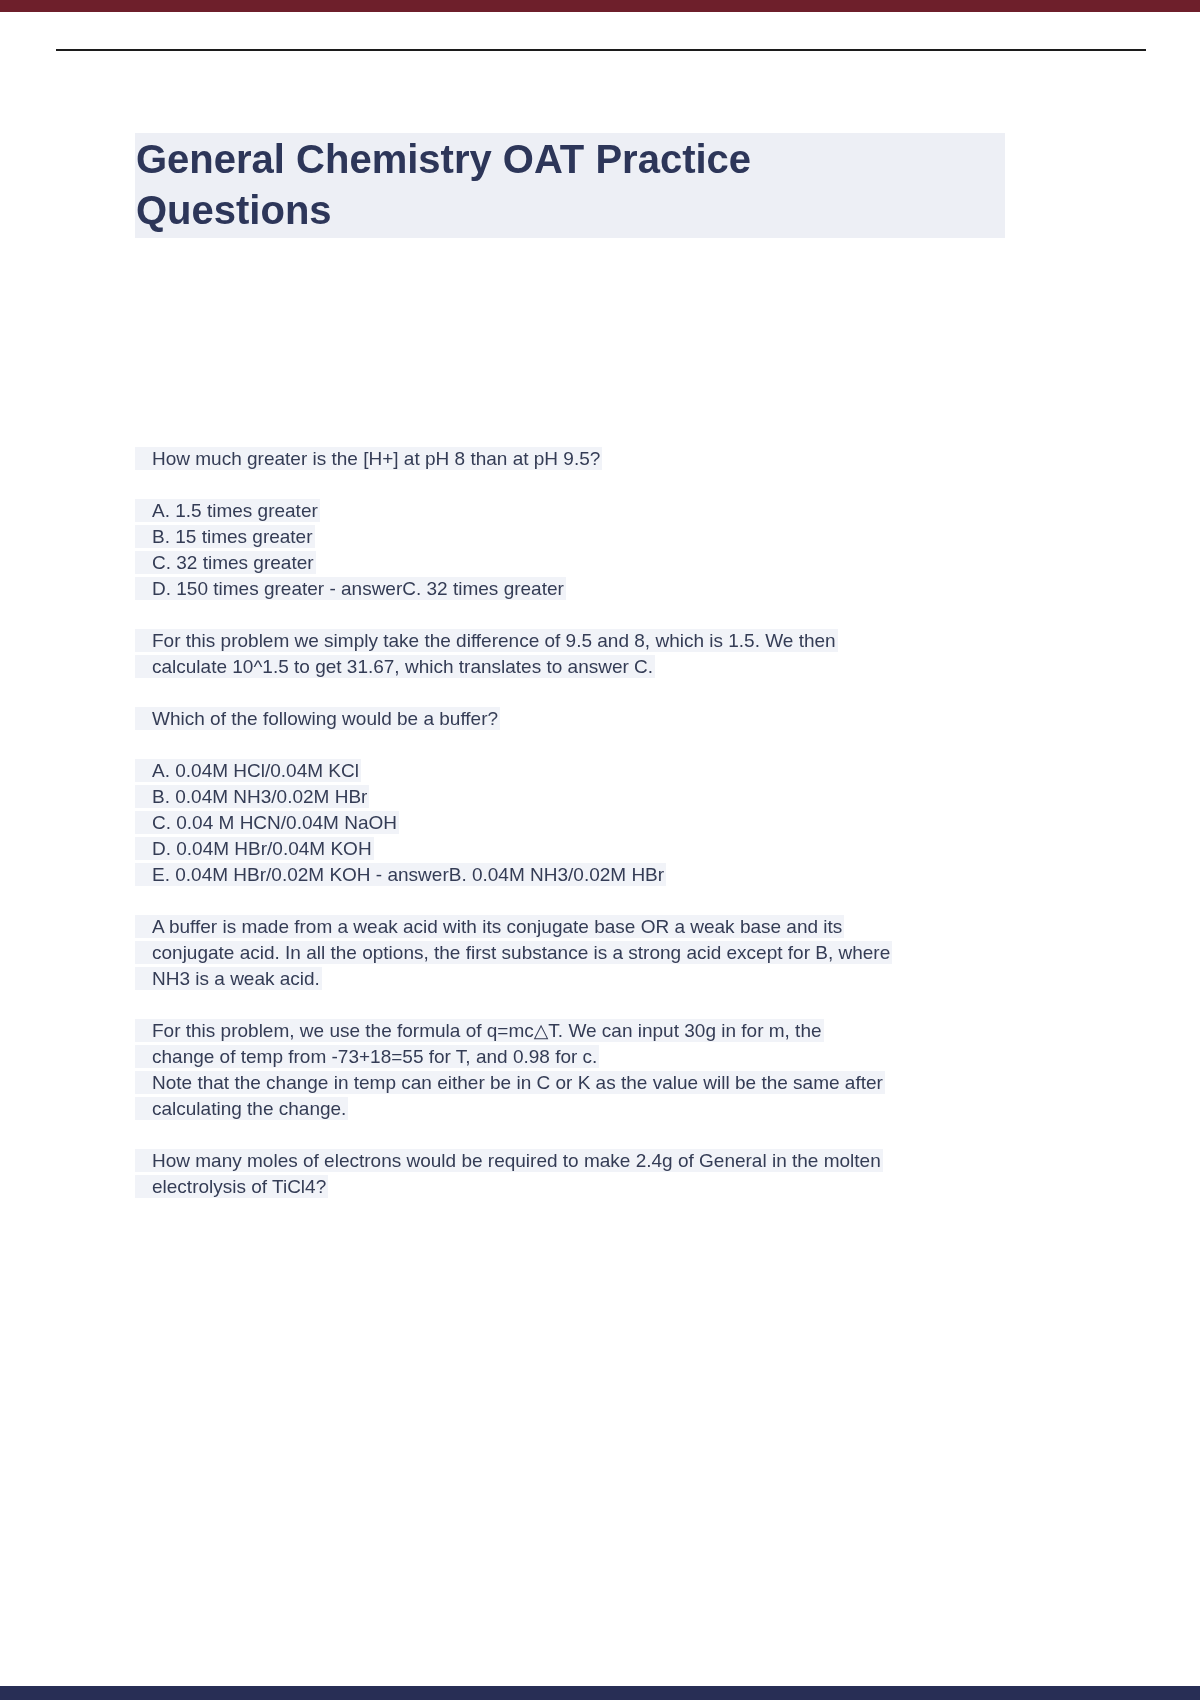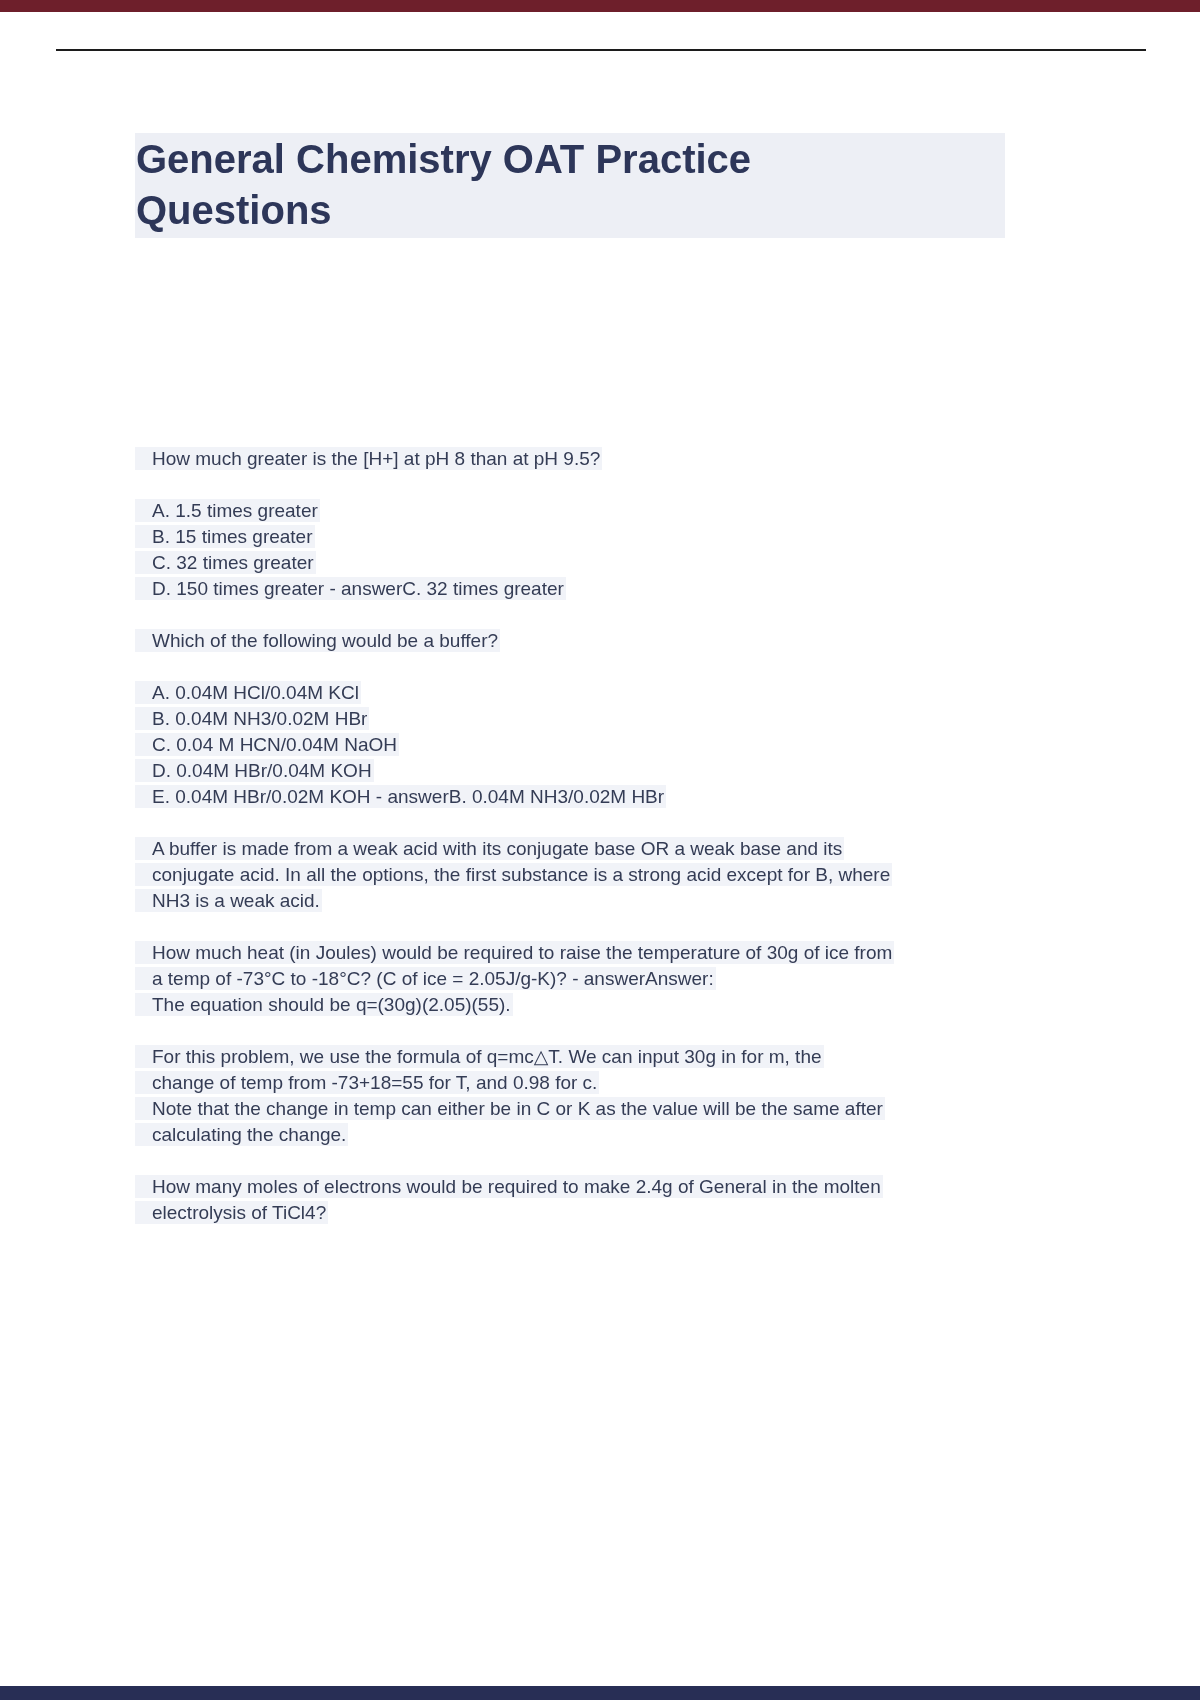--- a/index.html
+++ b/index.html
@@ -86,36 +86,35 @@
 
     <div class="body-text">
 
       <p class="para"><span class="hl">How much greater is the [H+] at pH 8 than at pH 9.5?</span></p>
 
       <p class="para"><span class="hl">A. 1.5 times greater
 B. 15 times greater
 C. 32 times greater
 D. 150 times greater - answerC. 32 times greater</span></p>
 
+      <p class="para"><span class="hl">For this problem we simply take the difference of 9.5 and 8, which is 1.5. We then
+calculate 10^1.5 to get 31.67, which translates to answer C.</span></p>
 
       <p class="para"><span class="hl">Which of the following would be a buffer?</span></p>
 
       <p class="para"><span class="hl">A. 0.04M HCl/0.04M KCl
 B. 0.04M NH3/0.02M HBr
 C. 0.04 M HCN/0.04M NaOH
 D. 0.04M HBr/0.04M KOH
 E. 0.04M HBr/0.02M KOH - answerB. 0.04M NH3/0.02M HBr</span></p>
 
       <p class="para"><span class="hl">A buffer is made from a weak acid with its conjugate base OR a weak base and its
 conjugate acid. In all the options, the first substance is a strong acid except for B, where
 NH3 is a weak acid.</span></p>
 
-      <p class="para"><span class="hl">How much heat (in Joules) would be required to raise the temperature of 30g of ice from
-a temp of -73°C to -18°C? (C of ice = 2.05J/g-K)? - answerAnswer:
-The equation should be q=(30g)(2.05)(55).</span></p>
 
       <p class="para"><span class="hl">For this problem, we use the formula of q=mc△T. We can input 30g in for m, the
 change of temp from -73+18=55 for T, and 0.98 for c.
 Note that the change in temp can either be in C or K as the value will be the same after
 calculating the change.</span></p>
 
       <p class="para"><span class="hl">How many moles of electrons would be required to make 2.4g of General in the molten
 electrolysis of TiCl4?</span></p>
 
     </div>

